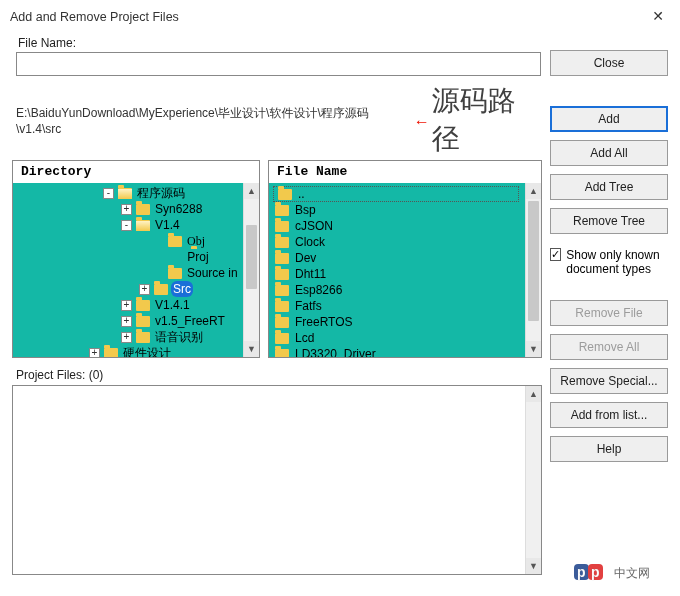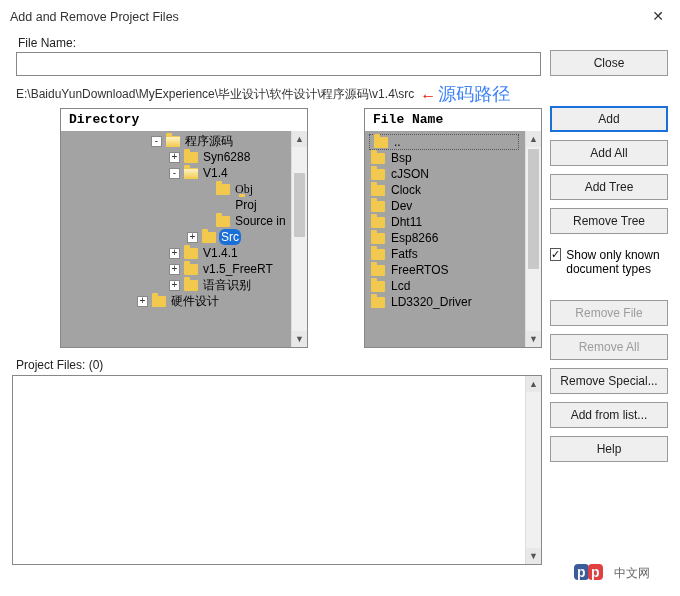--- a/index.html
+++ b/index.html
@@ -29,28 +29,28 @@
   .filename-input {
     width: 99%; height: 24px; border: 1px solid #888;
     margin-left: 4px; padding: 2px 6px; font-size: 12px;
     background: #fff;
   }
   .path-row {
     display: flex; align-items: center; margin: 6px 0 2px 4px;
     font-size: 12px; color: #333;
   }
   .path-row .arrow { color: #e10; font-size: 16px; margin: 0 2px 0 6px; }
-  .path-row .anno { color: #3b82f6; font-size: 18px; font-family: "SimSun","Microsoft YaHei",sans-serif; }
+  .path-row .anno { color: #404040; font-size: 28px; font-family: "SimSun","Microsoft YaHei",sans-serif; }
   .middle-row { display: flex; gap: 8px; }
   .left-col { flex: 1; min-width: 0; }
   .right-col { width: 118px; display: flex; flex-direction: column; gap: 8px; }
   .panels { display: flex; gap: 8px; }
   .panel {
-    border: 1px solid #888; height: 240px; position: relative;
-    background: #a3a3a3; overflow: hidden; margin-left: 48px;
+    border: 1px solid #888; height: 198px; position: relative;
+    background: #14b8a6; overflow: hidden;
   }
   .panel-dir { width: 248px; }
   .panel-files { flex: 1; }
   .panel-header {
     font-family: "Courier New", monospace; font-weight: bold;
     font-size: 13px; padding: 3px 8px 4px 8px; background: #fff;
     border-bottom: none;
   }
   .panel-body {
     position: absolute; top: 22px; left: 0; right: 16px; bottom: 0;

